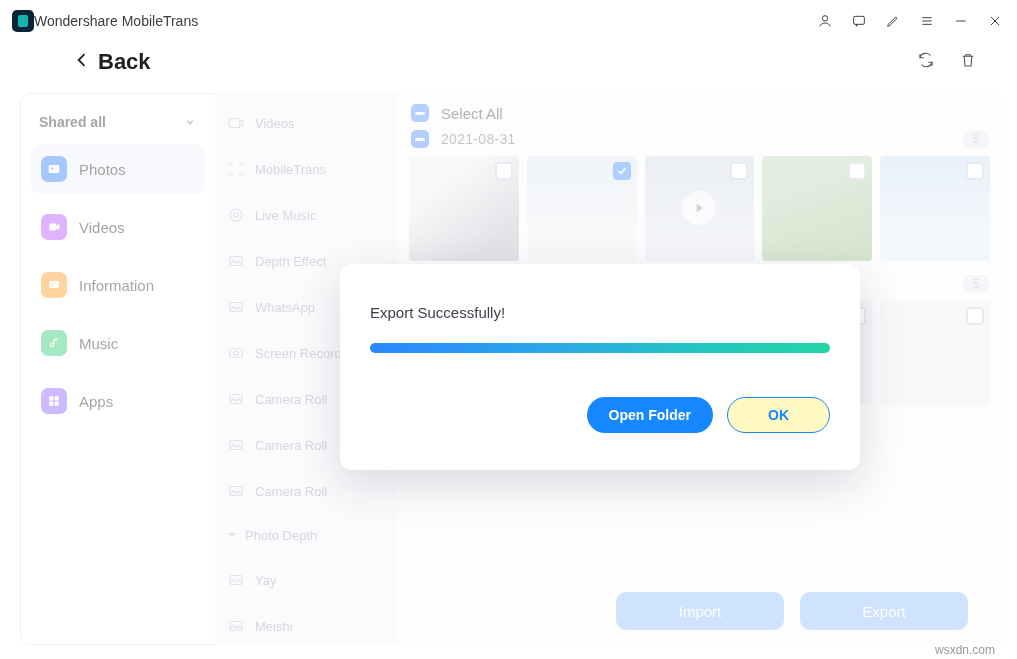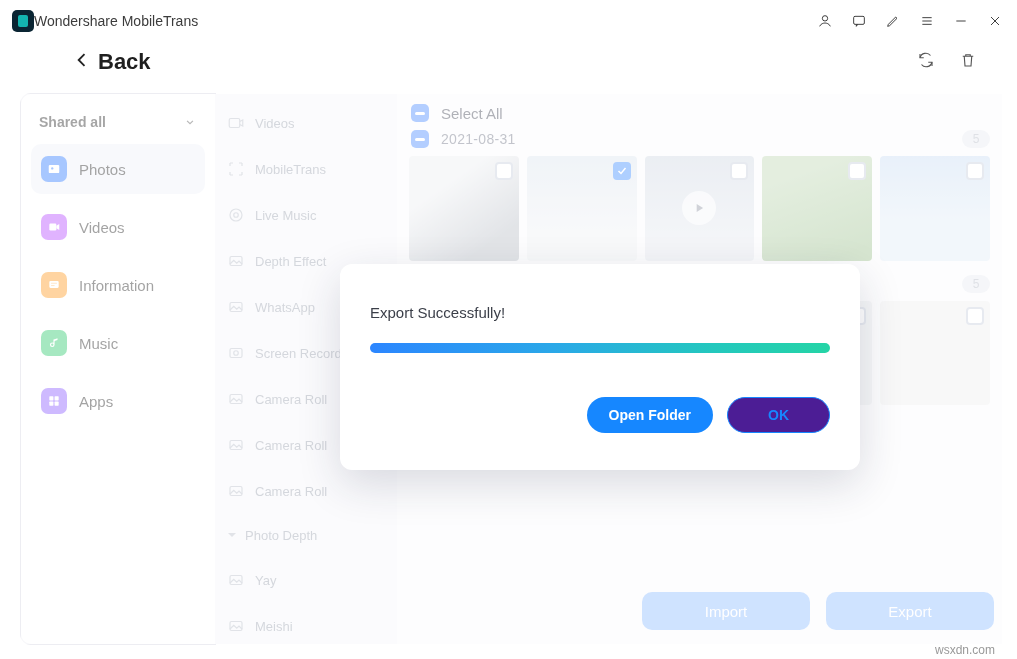--- a/index.html
+++ b/index.html
@@ -139,21 +139,21 @@
   .t9 { background:#e9ebee; }
   .t10{ background:#efefef; }
 
   .date2-row { display:flex; align-items:center; gap:12px; padding:6px 0 4px 2px; }
   .chk-empty {
     width:18px; height:18px; border:2px solid #cfd4df; border-radius:4px; background:#fff;
   }
   .status-line { color:#9ba0ad; font-size:13px; padding:6px 2px 0 2px; }
 
   .action-buttons {
-    position:absolute; right:8px; bottom:14px; display:flex; gap:16px;
+    position:absolute; right:34px; bottom:14px; display:flex; gap:16px;
   }
   .btn-big {
     width:168px; height:38px; border:none; border-radius:10px;
     color:#fff; font-size:15px; opacity:.75; cursor:pointer;
   }
   .btn-import { background:#6aa7ff; }
   .btn-export { background:#6aa7ff; }
 
   
   .scrim {
@@ -172,21 +172,21 @@
   .progress {
     width:100%; height:10px; border-radius:6px;
     background: linear-gradient(90deg,#2c86ff 0%, #2aa8e8 40%, #23c8bd 75%, #25d4a6 100%);
   }
   .modal-actions { display:flex; justify-content:flex-end; gap:14px; margin-top:44px; }
   .btn-open {
     background:#1687ff; color:#fff; border:none; border-radius:20px;
     height:36px; padding:0 22px; font-size:14px; font-weight:600; cursor:pointer;
   }
   .btn-ok {
-    background:#4c1d95; color:#1687ff; border:1.5px solid #1687ff; border-radius:20px;
+    background:#fef9c3; color:#1687ff; border:1.5px solid #1687ff; border-radius:20px;
     height:36px; padding:0 40px; font-size:14px; font-weight:600; cursor:pointer;
   }
 
   .watermark {
     position:absolute; right:22px; bottom:2px; color:#999; font-size:12px; z-index:6;
   }
 </style>
 </head>
 <body>
 

